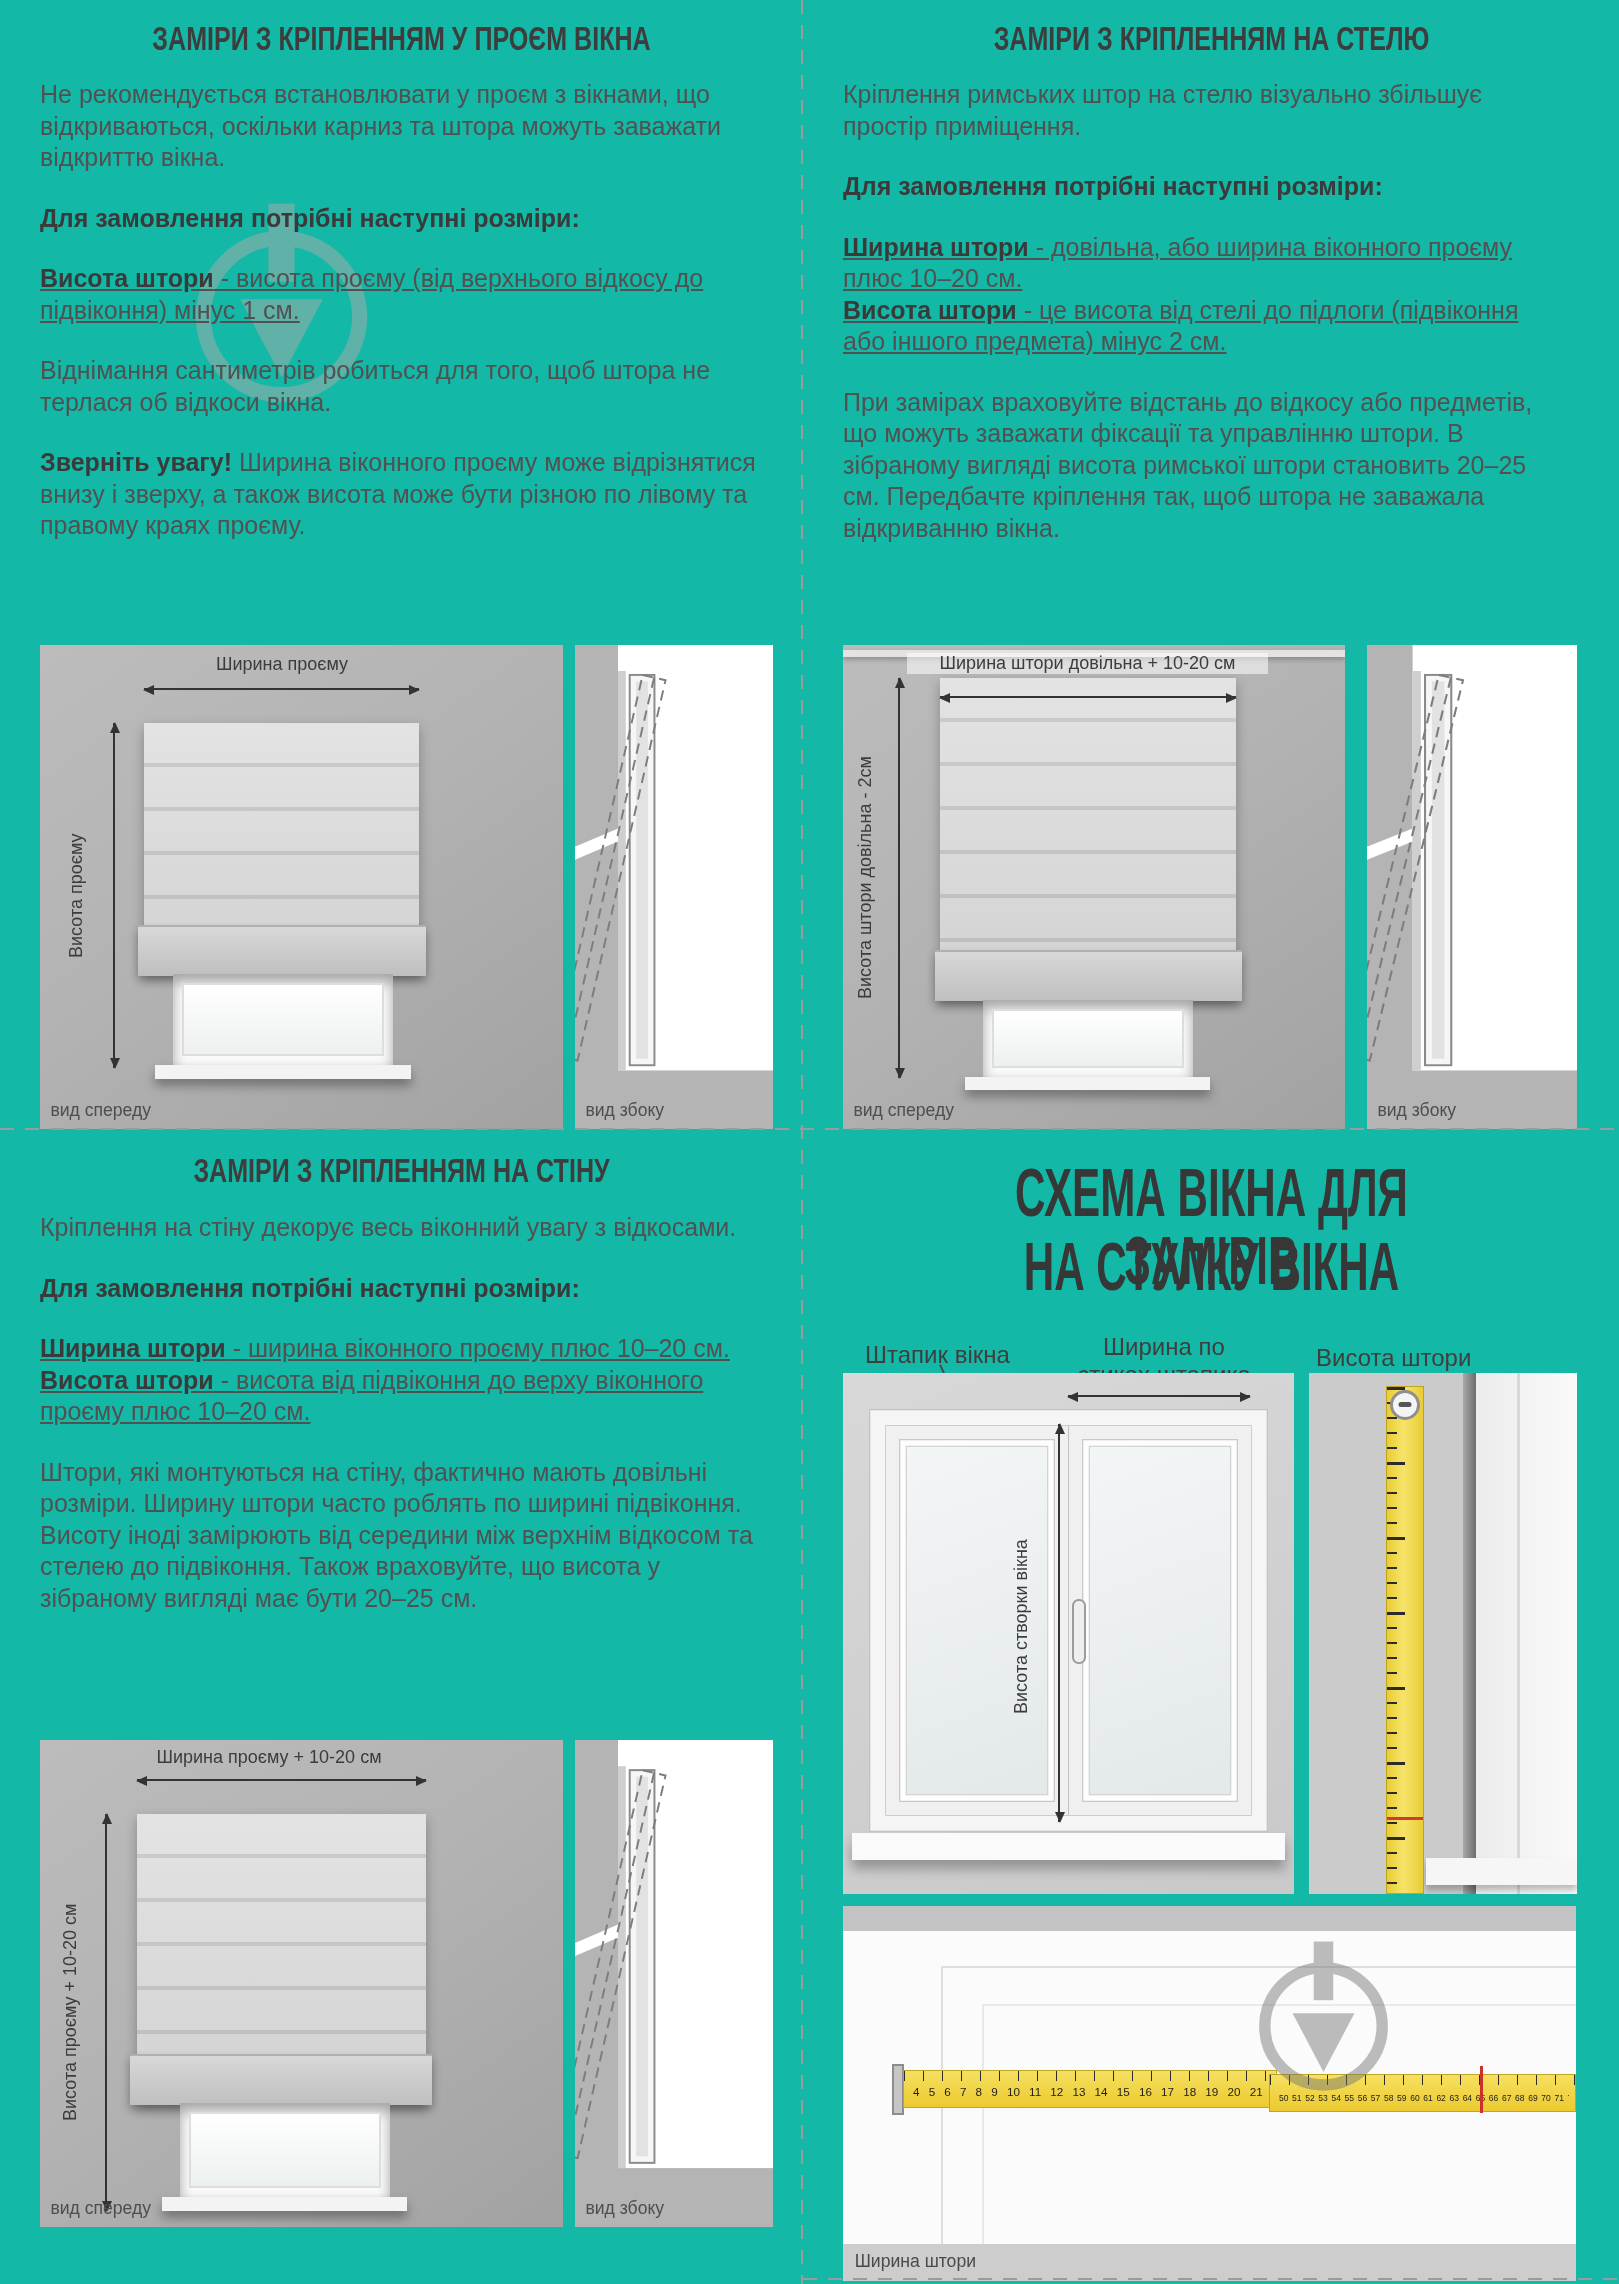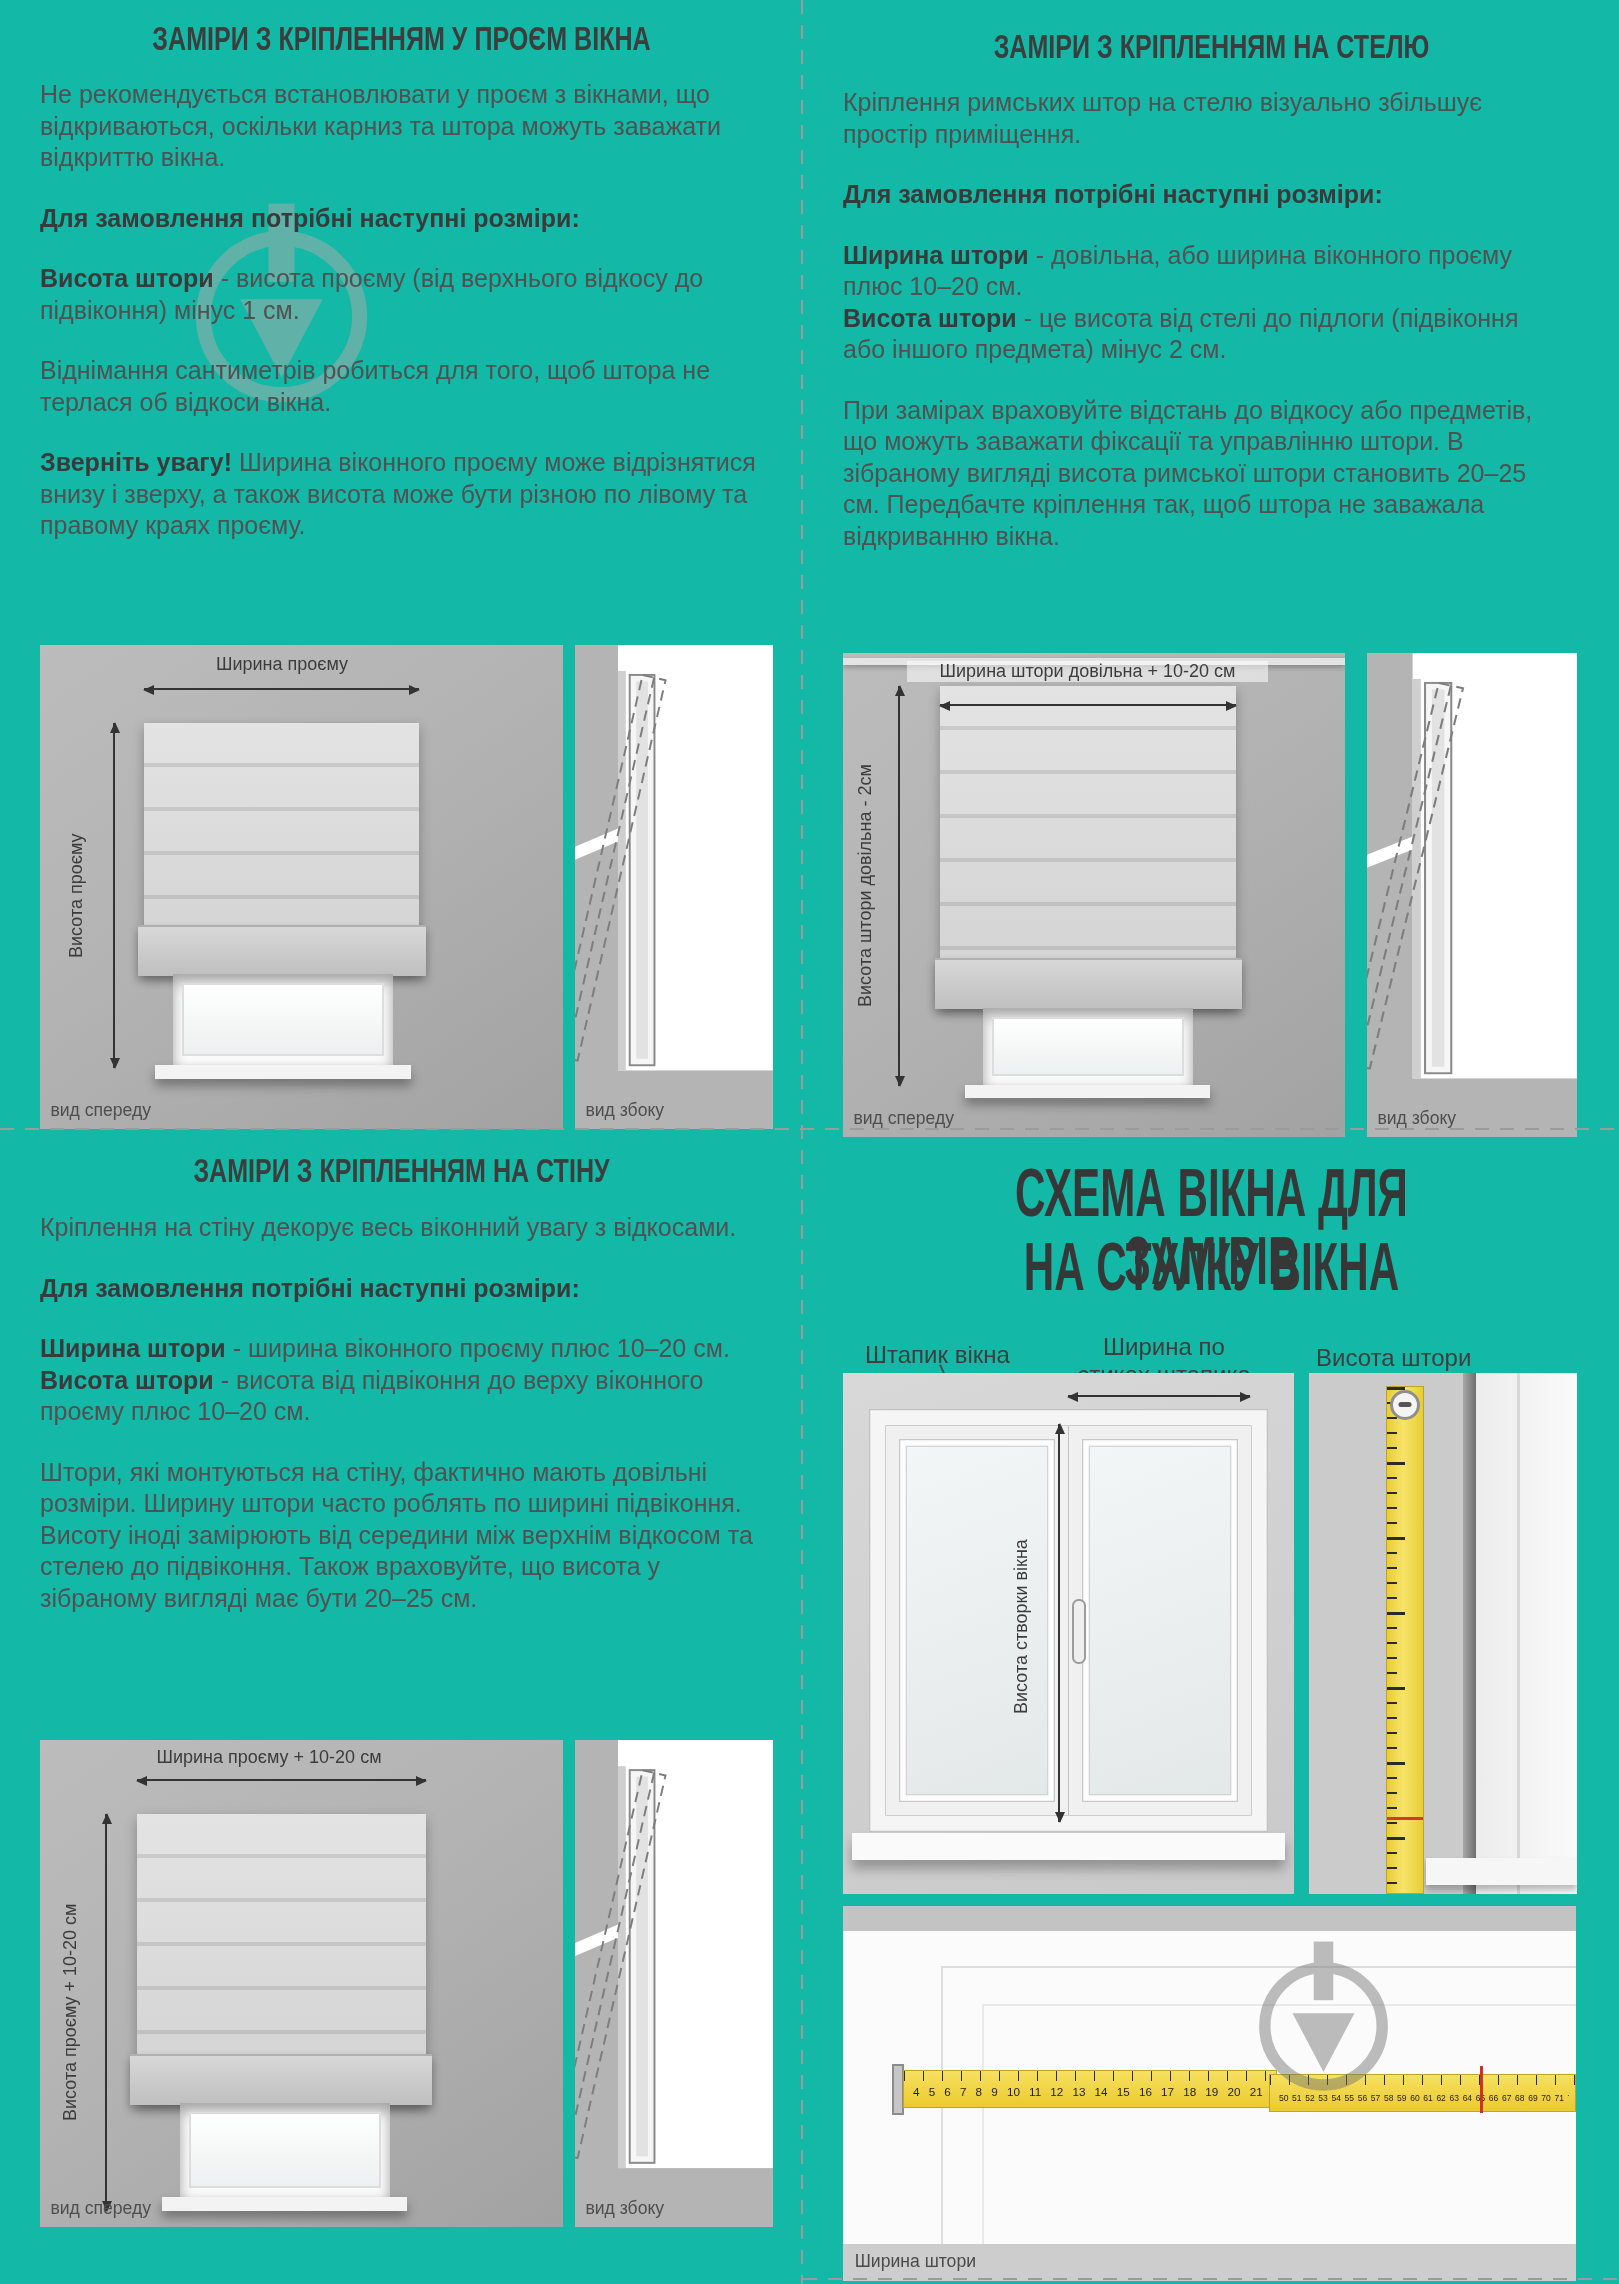--- a/index.html
+++ b/index.html
@@ -17,21 +17,21 @@
   .divider-b { position:absolute; left:803px; top:2278px; width:817px; height:2px;
     background:repeating-linear-gradient(90deg,#9b9b9b 0 14.3px, transparent 14.3px 25px); }
 
   
   .quad { position:absolute; }
   .q-title { position:absolute; top:19.5px; left:13px; right:13px; text-align:center;
     font-weight:700; font-size:33px; color:#3d3d3d; transform:scaleX(0.76); letter-spacing:0; }
   .copy { position:absolute; left:40px; width:721px; font-size:25px; line-height:1.26; color:#515151; }
   .copy p { margin:0 0 29px 0; }
   .copy .grp { margin:0 0 29px 0; }
-  .copy .grp p { margin:0; }
+  .copy .grp p { margin:0;text-decoration:underline; }
   .copy b { font-weight:700; color:#3a3a3a; }
 
   .big-title-line { position:absolute; left:0; right:0; text-align:center; font-weight:700;
     font-size:68px; line-height:1; color:#373737; transform:scaleX(0.62); }
 
   
   .dim-h { position:absolute; border-top:2px solid #333; }
   .dim-h::before, .dim-h::after { content:""; position:absolute; top:-4.6px;
     border-top:5.2px solid transparent; border-bottom:5.2px solid transparent; }
   .dim-h::before { left:-0.7px; border-right:11.7px solid #333; }
@@ -168,21 +168,21 @@
         <rect x="94" y="56" width="18" height="580" fill="#e2e2e2"></rect>
         <g transform="rotate(13 103 50)" stroke="#7d7d7d" stroke-width="3" stroke-dasharray="16 10" fill="none">
           <rect x="103" y="46" width="36" height="600"></rect>
           <line x1="121" y1="46" x2="121" y2="646"></line>
         </g>
       </svg>
       <div class="sv-caption">вид збоку</div>
     </div>
   </div>
 
-  <div class="quad" style="left:803px; top:8px; width:817px; height:886px;">
+  <div class="quad" style="left:803px; top:0; width:817px; height:886px;">
     <div class="q-title">ЗАМІРИ З КРІПЛЕННЯМ НА СТЕЛЮ</div>
     <div class="copy" style="top:79px;">
       <p>Кріплення римських штор на стелю візуально збільшує простір приміщення.</p>
       <p><b>Для замовлення потрібні наступні розміри:</b></p>
       <div class="grp">
         <p><b>Ширина штори</b><span> - довільна, або ширина віконного проєму плюс 10–20 см.</span></p>
         <p><b>Висота штори</b><span> - це висота від стелі до підлоги (підвіконня або іншого предмета) мінус 2 см.</span></p>
       </div>
       <p>При замірах враховуйте відстань до відкосу або предметів, що можуть заважати фіксації та управлінню штори. В зібраному вигляді висота римської штори становить 20–25 см. Передбачте кріплення так, щоб штора не заважала відкриванню вікна.</p>
     </div>

